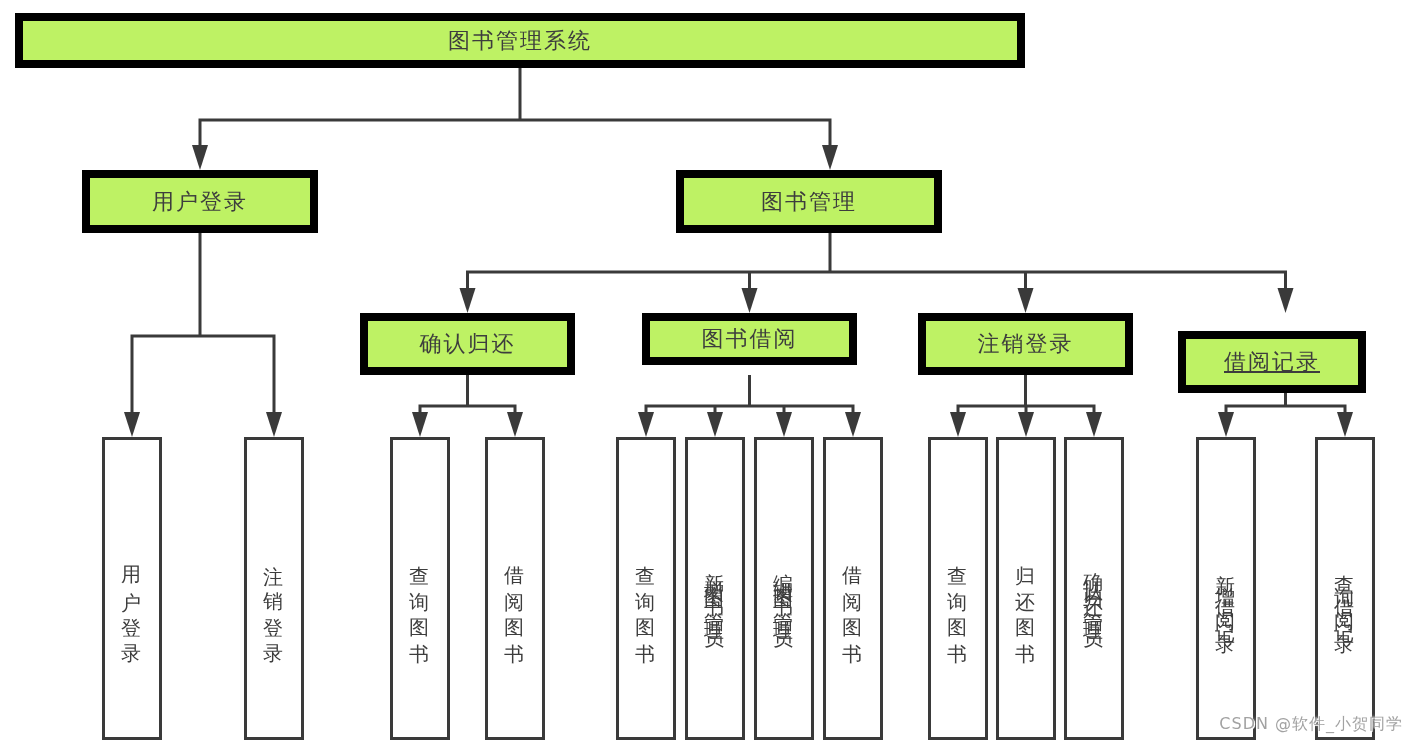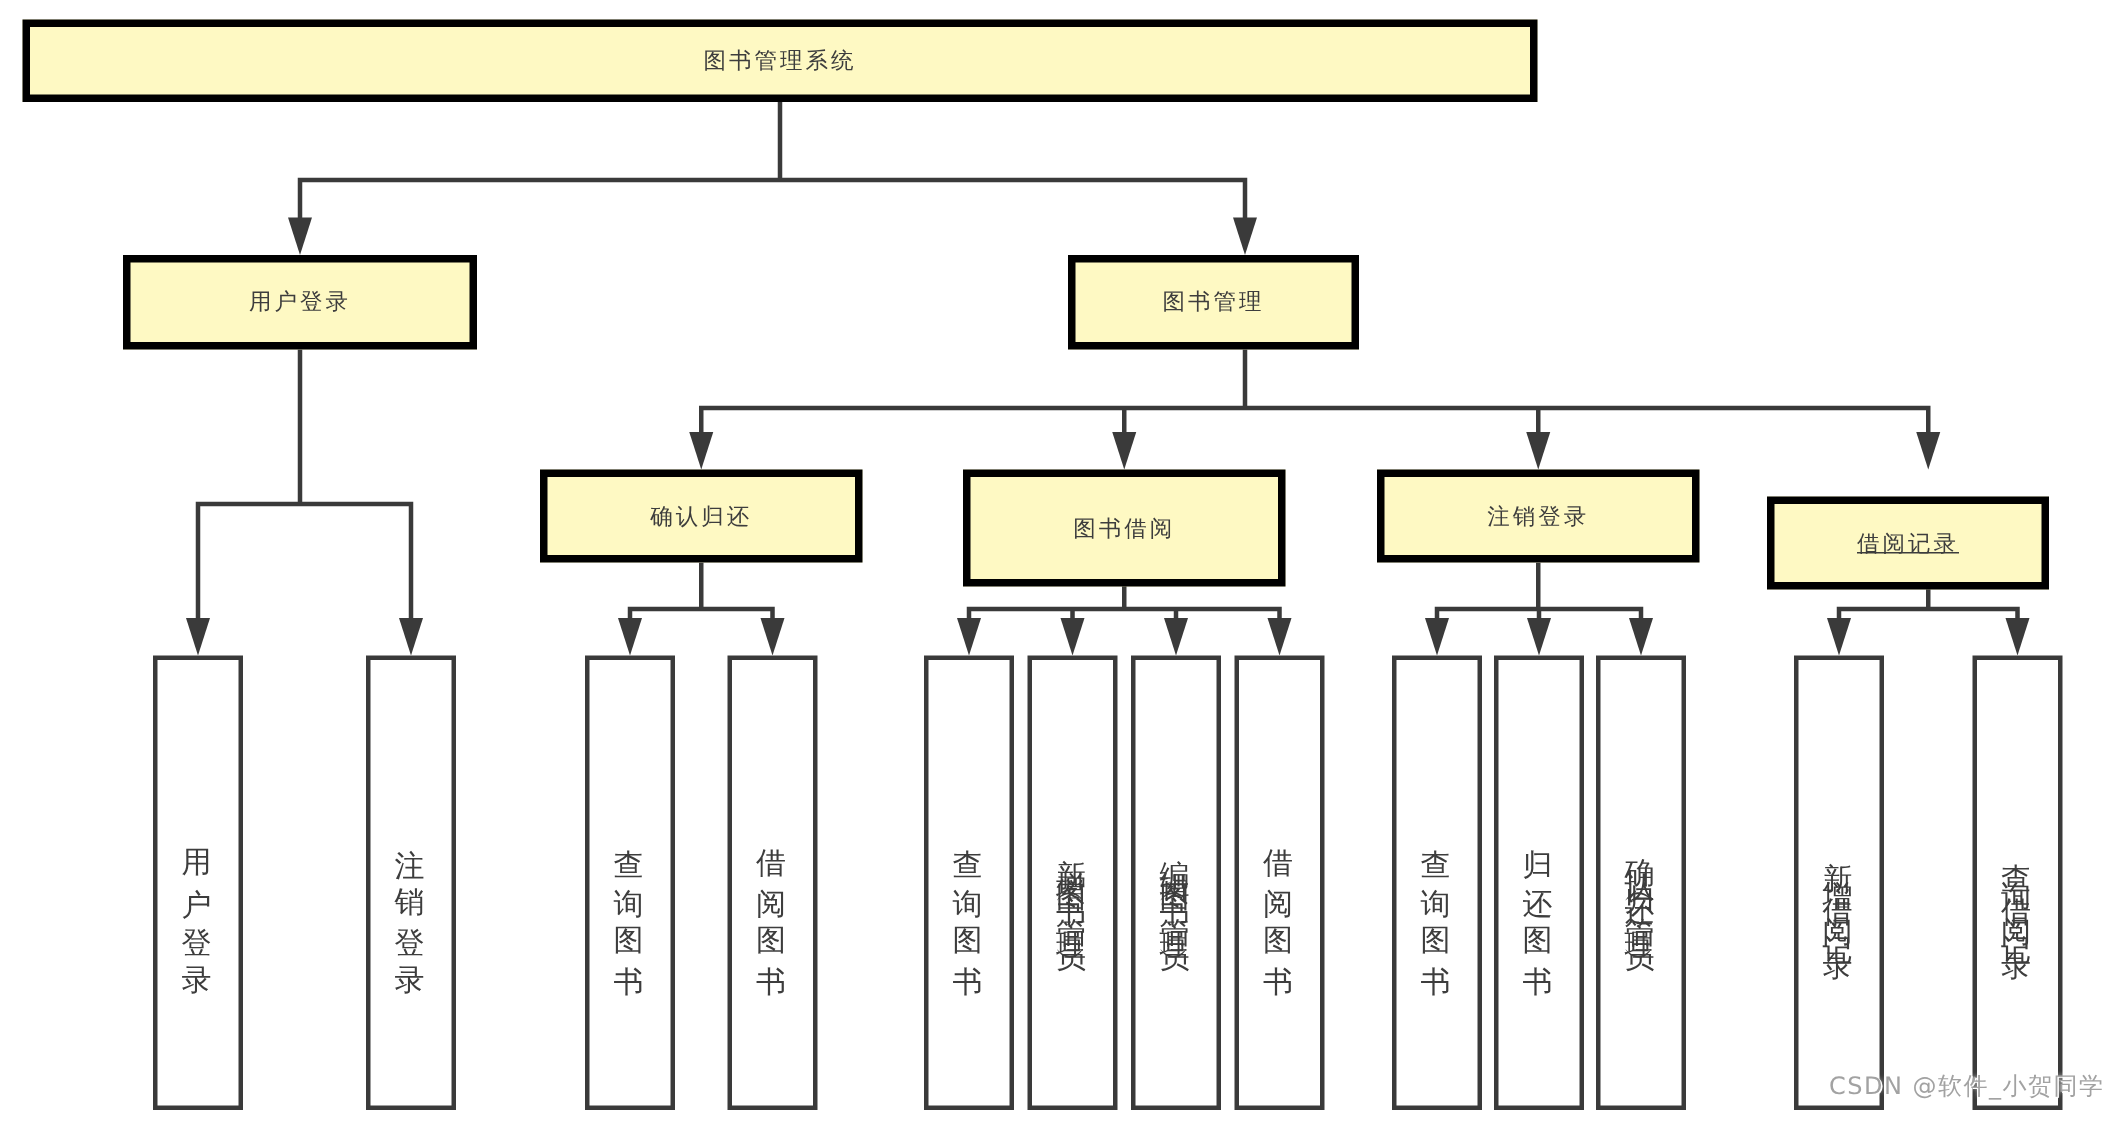--- a/index.html
+++ b/index.html
@@ -6,26 +6,26 @@
   #canvas {
     position:relative;
     width:1405px; height:747px;
     background:#ffffff;
     overflow:hidden;
     font-family:"DejaVu Sans","Liberation Sans",sans-serif;
   }
   #wires { position:absolute; left:0; top:0; width:1405px; height:747px; }
   .box {
     position:absolute;
-    background:#fef9c3;
-    border:5px solid #000000;
+    background:#bef264;
+    border:8px solid #000000;
     box-sizing:border-box;
     display:flex; align-items:center; justify-content:center;
     color:#3d3d3d;
-    font-size:15px;
+    font-size:22px;
     letter-spacing:2px;
     white-space:nowrap;
   }
   .vbox {
     position:absolute;
     background:#ffffff;
     border:3px solid #3a3a3a;
     box-sizing:border-box;
     display:flex; align-items:center; justify-content:center;
     color:#3d3d3d;
@@ -99,28 +99,28 @@
     </g>
   </svg>
 
   <div class="box" style="left:15px; top:13px; width:1010px; height:55px;">
     <span>图书管理系统</span>
   </div>
 
   <div class="box" style="left:82px; top:170px; width:236px; height:63px;">
     <span>用户登录</span>
   </div>
-  <div class="box" style="left:712px; top:170px; width:194px; height:63px;">
+  <div class="box" style="left:676px; top:170px; width:266px; height:63px;">
     <span>图书管理</span>
   </div>
 
   <div class="box" style="left:360px; top:313px; width:215px; height:62px;">
     <span>确认归还</span>
   </div>
-  <div class="box" style="left:642px; top:313px; width:215px; height:78px;">
+  <div class="box" style="left:642px; top:313px; width:215px; height:52px;">
     <span>图书借阅</span>
   </div>
   <div class="box" style="left:918px; top:313px; width:215px; height:62px;">
     <span>注销登录</span>
   </div>
   <div class="box" style="left:1178px; top:331px; width:188px; height:62px;text-decoration:underline;">
     <span>借阅记录</span>
   </div>
 
   <div class="vbox" style="left:102px;">

